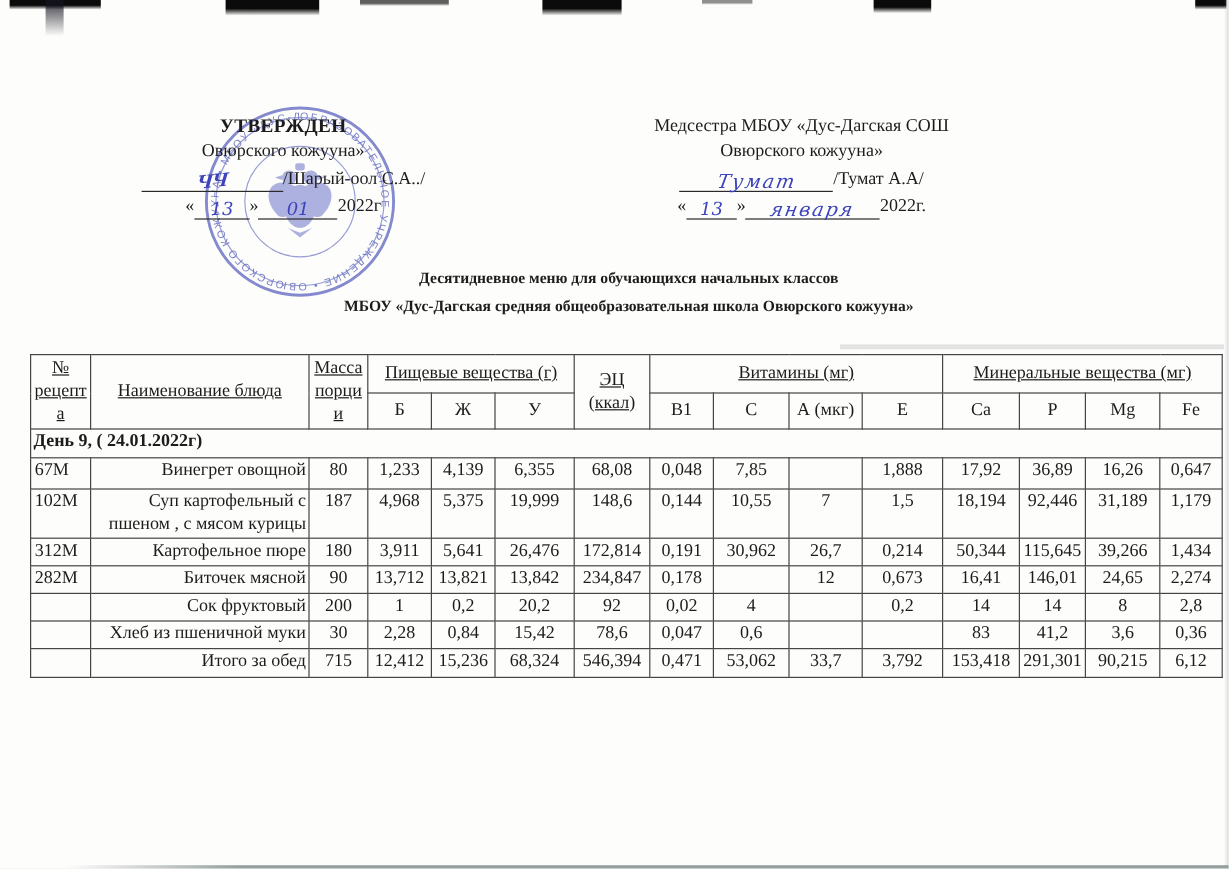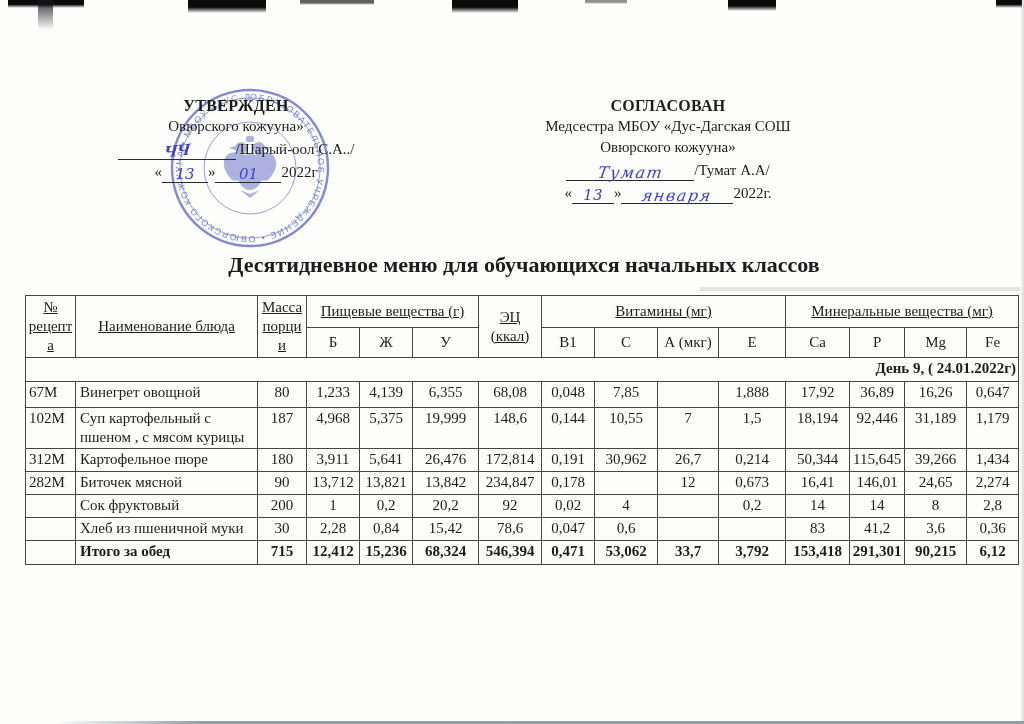--- a/index.html
+++ b/index.html
@@ -21,32 +21,32 @@
   .uline{display:inline-block;border-bottom:1.2px solid #2a2a2a;text-align:center;vertical-align:bottom;height:18px;}
   .w120{width:118px;} .w128{width:128px;} .w48{width:46px;} .w66{width:66px;} .w42{width:42px;} .w112{width:112px;}
   .hand{font-family:"DejaVu Serif",serif;font-style:italic;color:#3d44bd;font-size:15px;}
   .scribble{display:inline-block;transform:rotate(-6deg) skewX(-12deg);font-weight:bold;letter-spacing:-1px;}
   .script{display:inline-block;transform:skewX(-10deg);letter-spacing:1.5px;font-size:16px;}
   .sig-row,.date-row{margin-top:2px;white-space:nowrap;}
   
   #stamp{position:absolute;left:166px;top:84px;width:168px;height:168px;opacity:.82;pointer-events:none;}
   
   #doc-title{position:absolute;left:30px;right:6px;top:220px;text-align:center;
-        font-weight:bold;font-size:22px;line-height:23px;margin-top:33px;}
+        font-weight:bold;font-size:13px;line-height:23px;}
   
   #menu-table-wrap{position:absolute;left:25px;top:295px;}
   table{border-collapse:collapse;table-layout:fixed;width:993px;font-size:15px;}
   th,td{border:1px solid #454545;padding:1px 2px;overflow:hidden;}
   thead th{font-weight:normal;text-align:center;vertical-align:middle;overflow-wrap:break-word;line-height:19px;}
   td{vertical-align:top;line-height:19px;}
   td.num{text-align:center;}
   td.code{text-align:left;padding-left:3px;}
-  td.dish{text-align:left;padding-left:4px;}
-  tr.day-row td{font-weight:bold;text-align:right;border-left:1px solid #454545;}
-  tr.total-row td{font-weight:bold;}
+  td.dish{text-align:right;padding-left:4px;}
+  tr.day-row td{font-weight:bold;text-align:left;border-left:1px solid #454545;}
+  tr.total-row td{font-weight:normal;}
   
   .smudge{position:absolute;left:700px;top:287px;width:320px;height:4px;background:rgba(150,150,150,.25);}
 </style>
 </head>
 <body>
 
 <div id="page">
 
   <div class="blob" style="left:8px;width:76px;height:8px;"></div>
   <div class="blob-drip" style="left:38px;width:15px;height:30px;"></div>
@@ -86,33 +86,33 @@
     <div>Овюрского кожууна»</div>
     <div class="sig-row">
       <span class="uline w120"><span class="hand scribble">ЧЧ</span></span><span>/Шарый-оол С.А../</span>
     </div>
     <div class="date-row">
       <span>«</span><span class="uline w48"><span class="hand">13</span></span><span>»</span><span class="uline w66"><span class="hand">01</span></span><span>2022г</span>
     </div>
   </div>
 
   <div id="agreed" class="approval">
-    <div class="heading">СОГЛАСОВАН</div>
     <div>Медсестра МБОУ «Дус-Дагская  СОШ</div>
     <div>Овюрского кожууна»</div>
     <div class="sig-row">
       <span class="uline w128"><span class="hand script">Тумат</span></span><span>/Тумат А.А/</span>
     </div>
     <div class="date-row">
       <span>«</span><span class="uline w42"><span class="hand">13</span></span><span>»</span><span class="uline w112"><span class="hand script">января</span></span><span>2022г.</span>
     </div>
   </div>
 
   <div id="doc-title">
     <div>Десятидневное меню для обучающихся начальных классов</div>
+    <div>МБОУ «Дус-Дагская средняя общеобразовательная школа Овюрского кожууна»</div>
   </div>
 
   <div id="menu-table-wrap">
   <table>
     <colgroup>
       <col style="width:50px">
           <col style="width:182px">
           <col style="width:49px">
       <col style="width:53px">
           <col style="width:53px">

